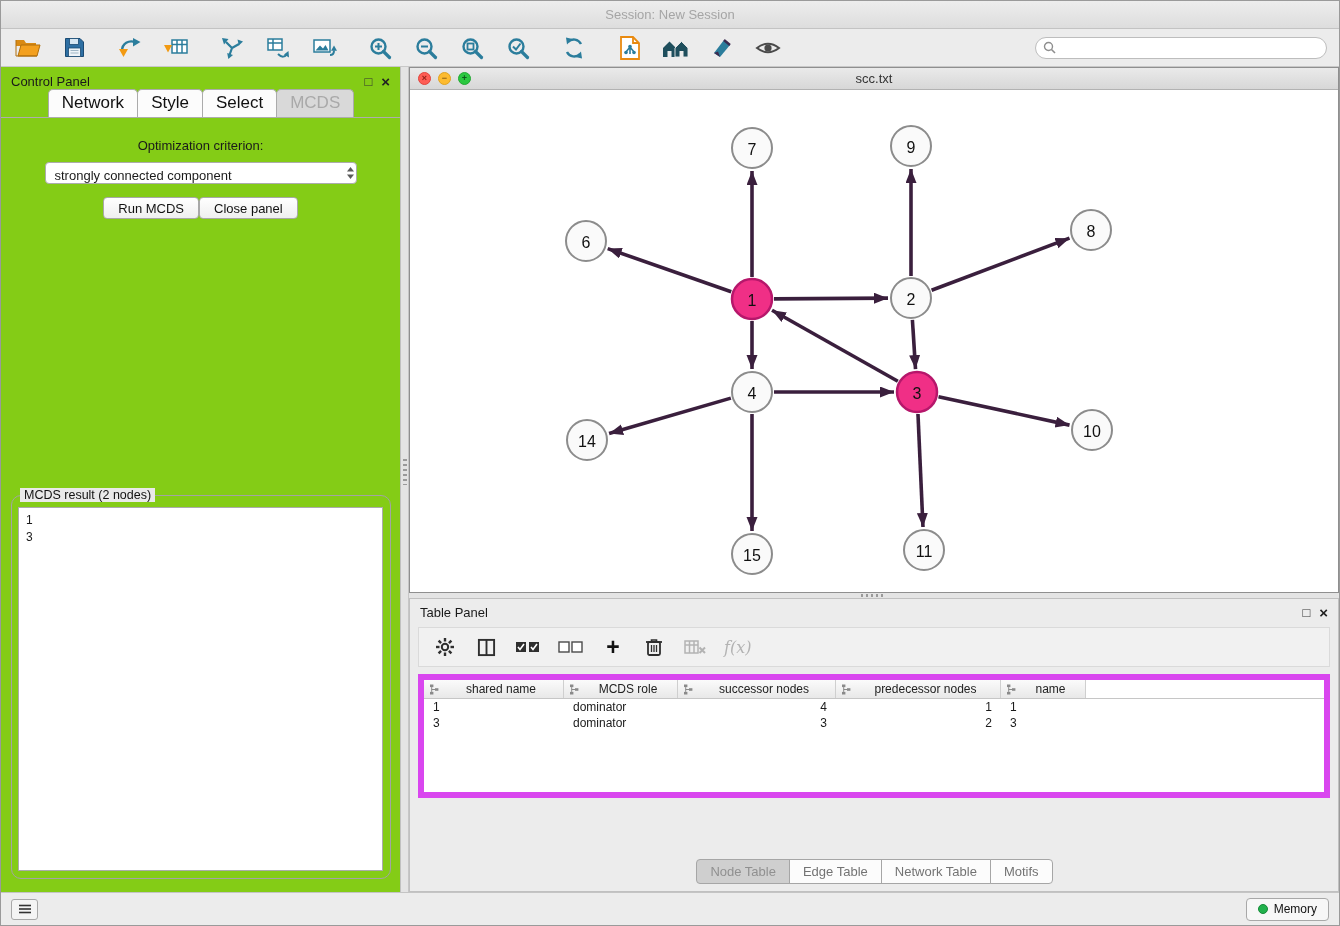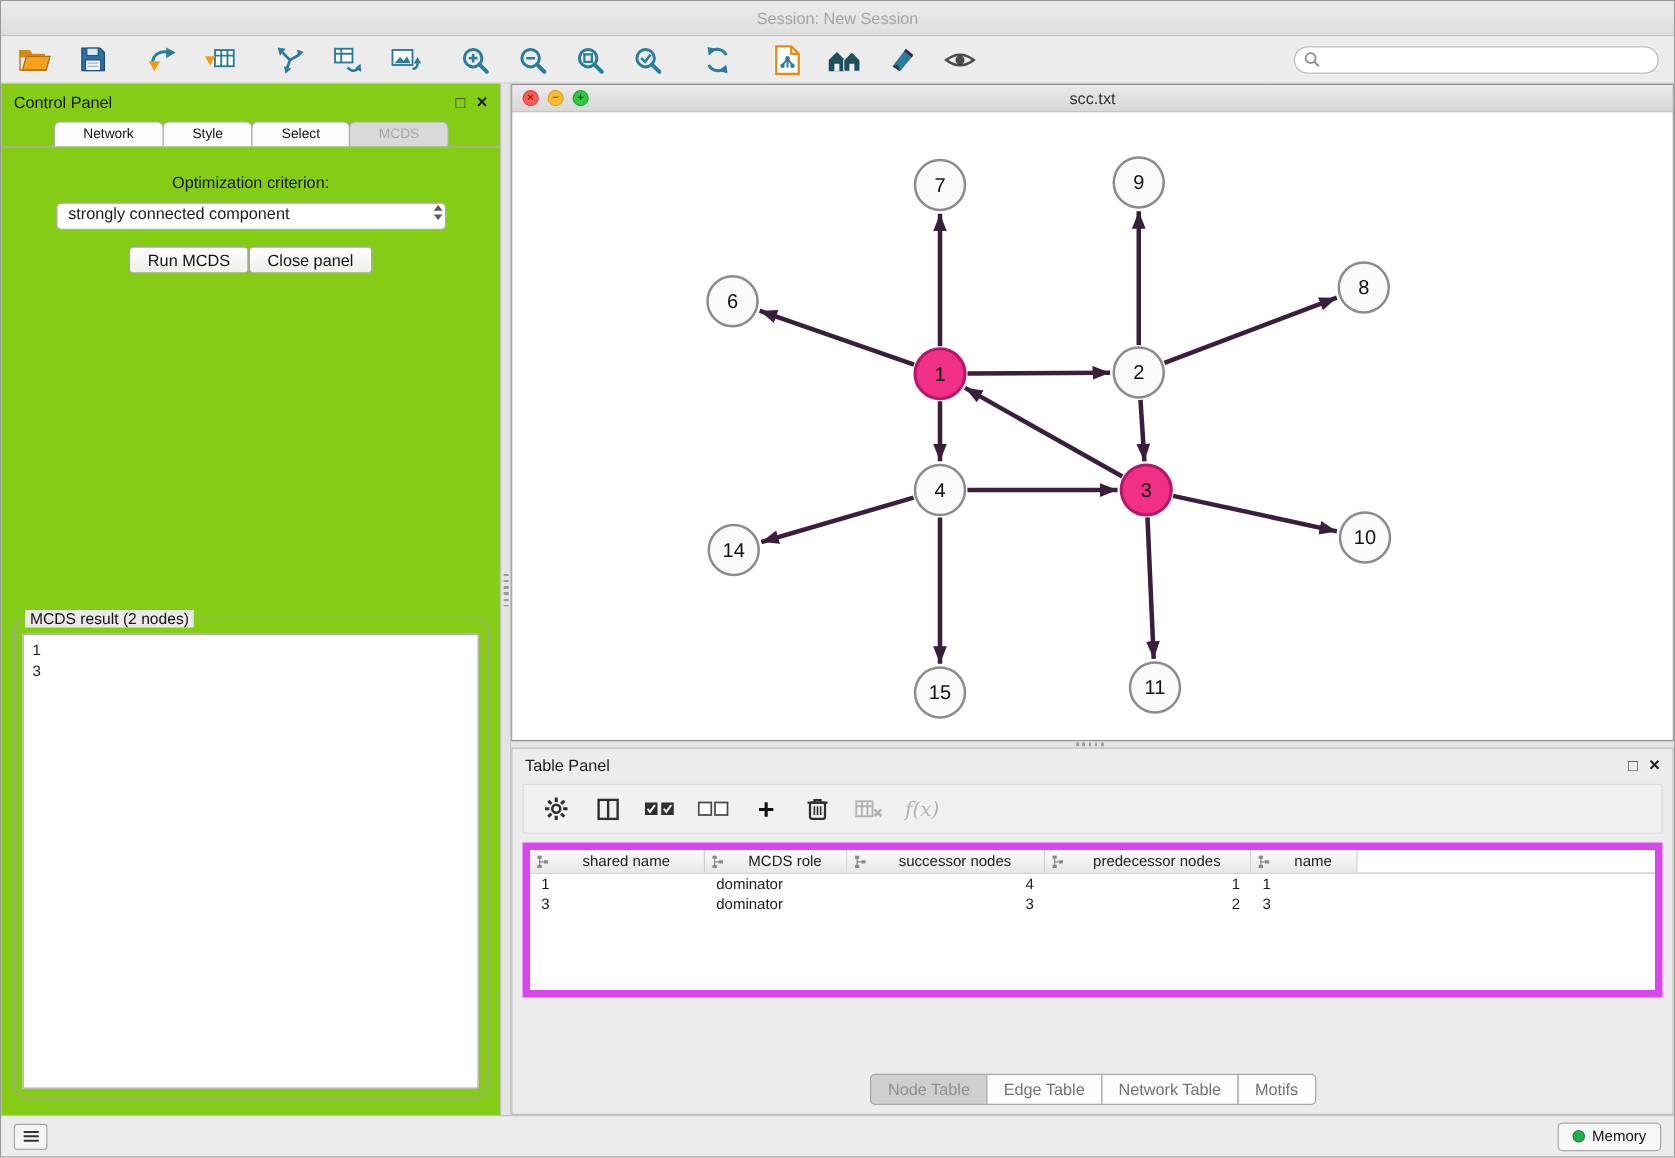--- a/index.html
+++ b/index.html
@@ -15,24 +15,24 @@
   .search-input{width:292px;height:22px;border:1px solid #BDBDBD;border-radius:11px;background:#fff;padding:0 10px 0 26px;font-size:12px;outline:none;font-family:"Liberation Sans",sans-serif}
   .search-mag{position:absolute;left:8px;top:4px}
 
   
   .control-panel{position:absolute;left:0;top:66px;width:400px;bottom:33px;background:#84cc16;border-right:1px solid #C0C0C0}
   .cp-header{height:28px;display:flex;align-items:center;padding:0 10px;font-size:13px}
   .winbtns{margin-left:auto;display:flex;gap:9px;align-items:center}
   .float-glyph{font-size:13px;color:#333;line-height:1}
   .close-glyph{font-size:15px;font-weight:bold;color:#222;line-height:1}
   .cp-tabbar{display:flex;justify-content:center;border-bottom:1px solid #ADADAD;padding:0 0 0 0;height:23px;align-items:flex-end}
-  .cp-tab{padding:3px 23px 4px;font-size:11px;background:#FCFCFC;border:1px solid #ABABAB;border-bottom:none;border-radius:5px 5px 0 0;margin-right:-1px;color:#111}
+  .cp-tab{padding:3px 13px 4px;font-size:17px;background:#FCFCFC;border:1px solid #ABABAB;border-bottom:none;border-radius:5px 5px 0 0;margin-right:-1px;color:#111}
   .cp-tab.selected{background:#D9D9D9;color:#A9A9A9}
   .cp-opt-label{text-align:center;margin-top:20px;font-size:13px}
-  .cp-dropdown{width:312px;height:22px;margin:9px auto 0;background:#fff;border:1px solid #ACACAC;border-radius:4px;display:flex;align-items:flex-start;padding:0 1px 0 9px;font-size:13px}
+  .cp-dropdown{width:312px;height:22px;margin:9px auto 0;background:#fff;border:1px solid #ACACAC;border-radius:4px;display:flex;align-items:flex-end;padding:0 1px 0 9px;font-size:13px}
   .cp-dropdown .dd-arrows{margin-left:auto}
   .cp-buttons{display:flex;justify-content:center;margin-top:13px}
   .cp-btn{height:22px;padding:0 14px;background:linear-gradient(#FFFFFF,#EFEFEF);border:1px solid #A8A8A8;border-radius:4px;font-size:13px;font-family:"Liberation Sans",sans-serif;color:#111}
   .result-box{position:absolute;left:10px;width:380px;top:428px;height:384px;border:1px solid #A3A3A3;border-radius:10px}
   .result-legend{position:absolute;top:-8px;left:8px;background:#E9E9E9;padding:0 4px;font-size:12.5px;color:#111}
   .result-inner{position:absolute;left:6px;right:7px;top:11px;bottom:7px;background:#fff;border:1px solid #ABABAB;padding:4px 7px;font-size:12px;line-height:17px;white-space:pre;overflow:hidden}
 
   
   .v-splitter{position:absolute;left:400px;width:8px;top:66px;bottom:33px;background:#E4E4E4;border-right:1px solid #C6C6C6}
   .v-split-handle{position:absolute;top:392px;left:2px;width:4px;height:26px;background:repeating-linear-gradient(#9a9a9a 0 2px,transparent 2px 5px)}

